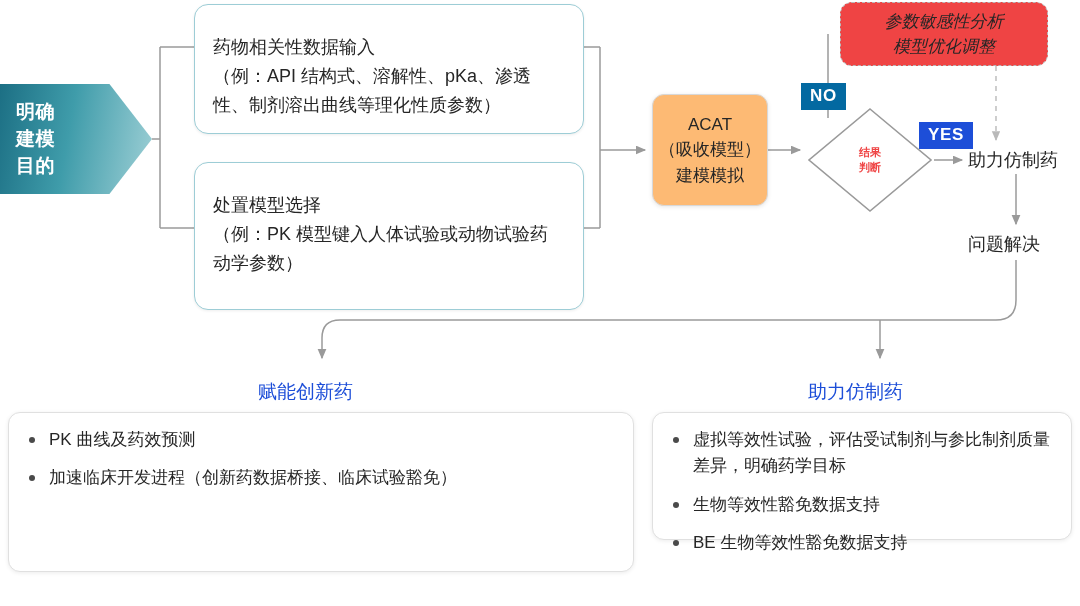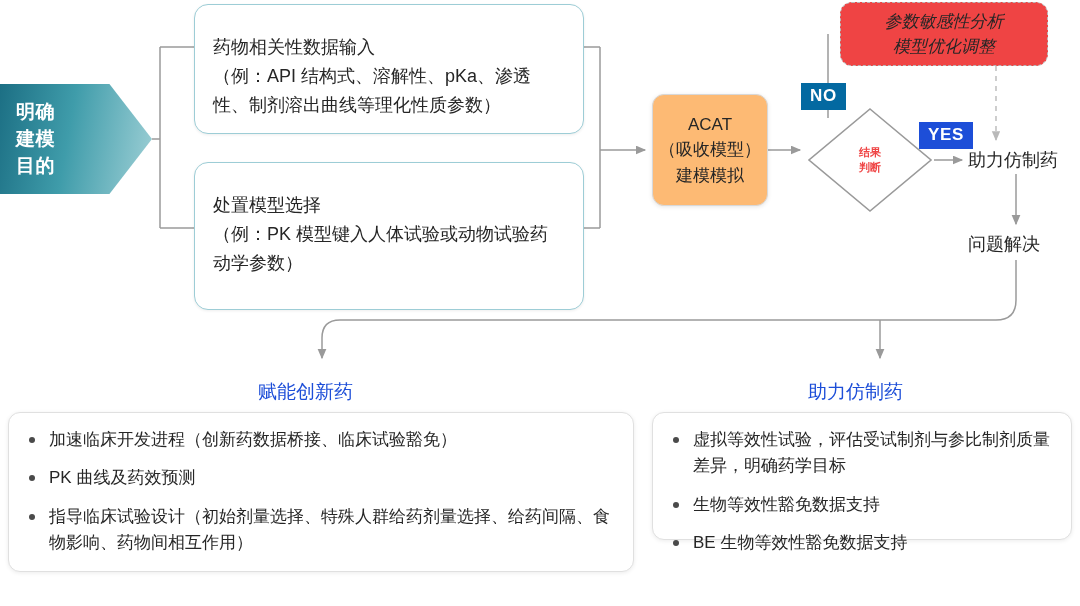--- a/index.html
+++ b/index.html
@@ -314,23 +314,22 @@
 模型优化调整</div>
 
   <div class="plain-label" id="label-validate">助力仿制药</div>
   <div class="plain-label" id="label-solved">问题解决</div>
 
   <div class="section-title" id="title-innov">赋能创新药</div>
   <div class="section-title" id="title-generic">助力仿制药</div>
 
   <div class="panel" id="panel-innov">
     <ul>
+      <li>PK 曲线及药效预测</li>
       <li>加速临床开发进程（创新药数据桥接、临床试验豁免）</li>
-      <li>PK 曲线及药效预测</li>
-      <li>指导临床试验设计（初始剂量选择、特殊人群给药剂量选择、给药间隔、食物影响、药物间相互作用）</li>
     </ul>
   </div>
 
   <div class="panel" id="panel-generic">
     <ul>
       <li>虚拟等效性试验，评估受试制剂与参比制剂质量差异，明确药学目标</li>
       <li>生物等效性豁免数据支持</li>
       <li>BE 生物等效性豁免数据支持</li>
     </ul>
   </div>

